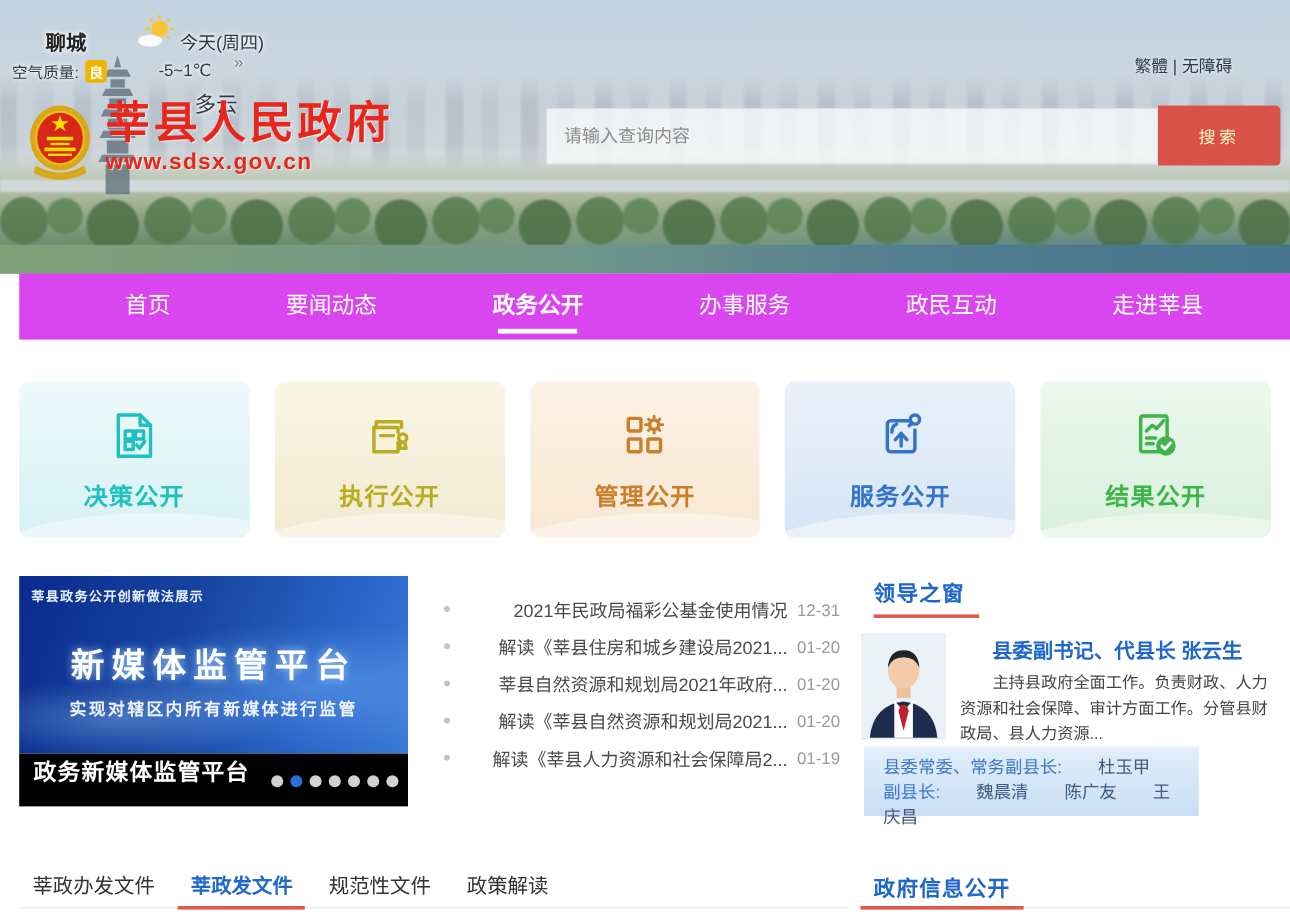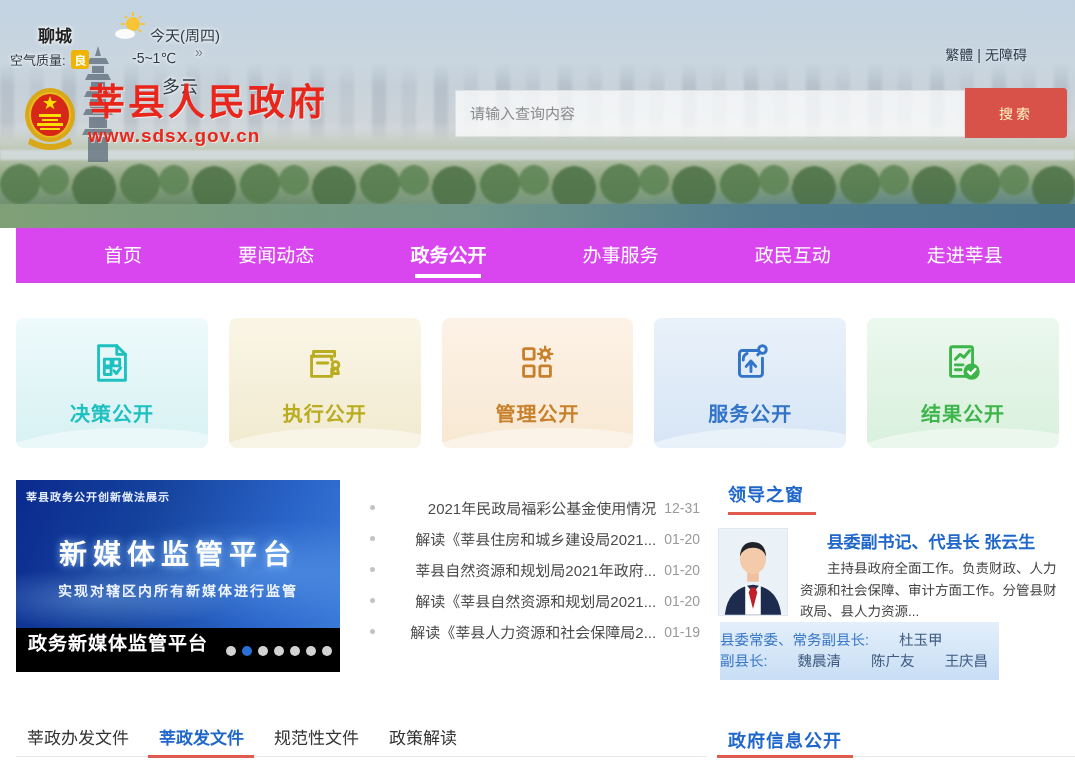--- a/index.html
+++ b/index.html
@@ -120,21 +120,21 @@
   
   .leaders { position:absolute; left:718px; top:480px; width:345px; height:215px; }
   .ld-heading { position:relative; display:inline-block; margin-left:10px; font-size:18px; font-weight:bold;
     color:#2067cc; letter-spacing:1px; cursor:pointer; }
   .ld-heading .hbar { position:absolute; left:0; top:32px; width:88px; height:3px; background:#e05a4e; }
   .ld-row { position:absolute; left:0; top:48px; width:345px; display:flex; }
   .ld-photo { width:70px; height:88px; flex:none; border:1px solid #dfe7ee; cursor:pointer; }
   .ld-info { margin-left:12px; width:262px; }
   .ld-title { font-size:17px; font-weight:bold; color:#2067cc; text-align:center; cursor:pointer; }
   .ld-desc { margin-top:5px; font-size:13.5px; color:#444; line-height:1.6; text-indent:2em; }
-  .ld-box { position:absolute; left:2px; top:142px; width:279px; height:58px; padding:8px 0;
+  .ld-box { position:absolute; left:2px; top:142px; width:279px; height:58px; padding:8px 16px;
     background:linear-gradient(180deg,#e3effa 0%,#c8def5 100%); }
   .ld-box-row { font-size:14.5px; line-height:21px; }
   .ld-label { color:#3a78c8; }
   .ld-name { color:#3d5a80; margin-left:26px; cursor:pointer; }
 
   
   .docs-panel { position:absolute; left:16px; top:716px; width:690px; height:41px; border-bottom:1px solid #e6e6e6; }
   .doc-tabs { display:flex; gap:30px; padding-left:11px; height:100%; align-items:center; }
   .doc-tab { position:relative; font-size:17px; color:#333; cursor:pointer; height:100%; display:flex; align-items:center; }
   .doc-tab.active { color:#2067cc; font-weight:bold; }

